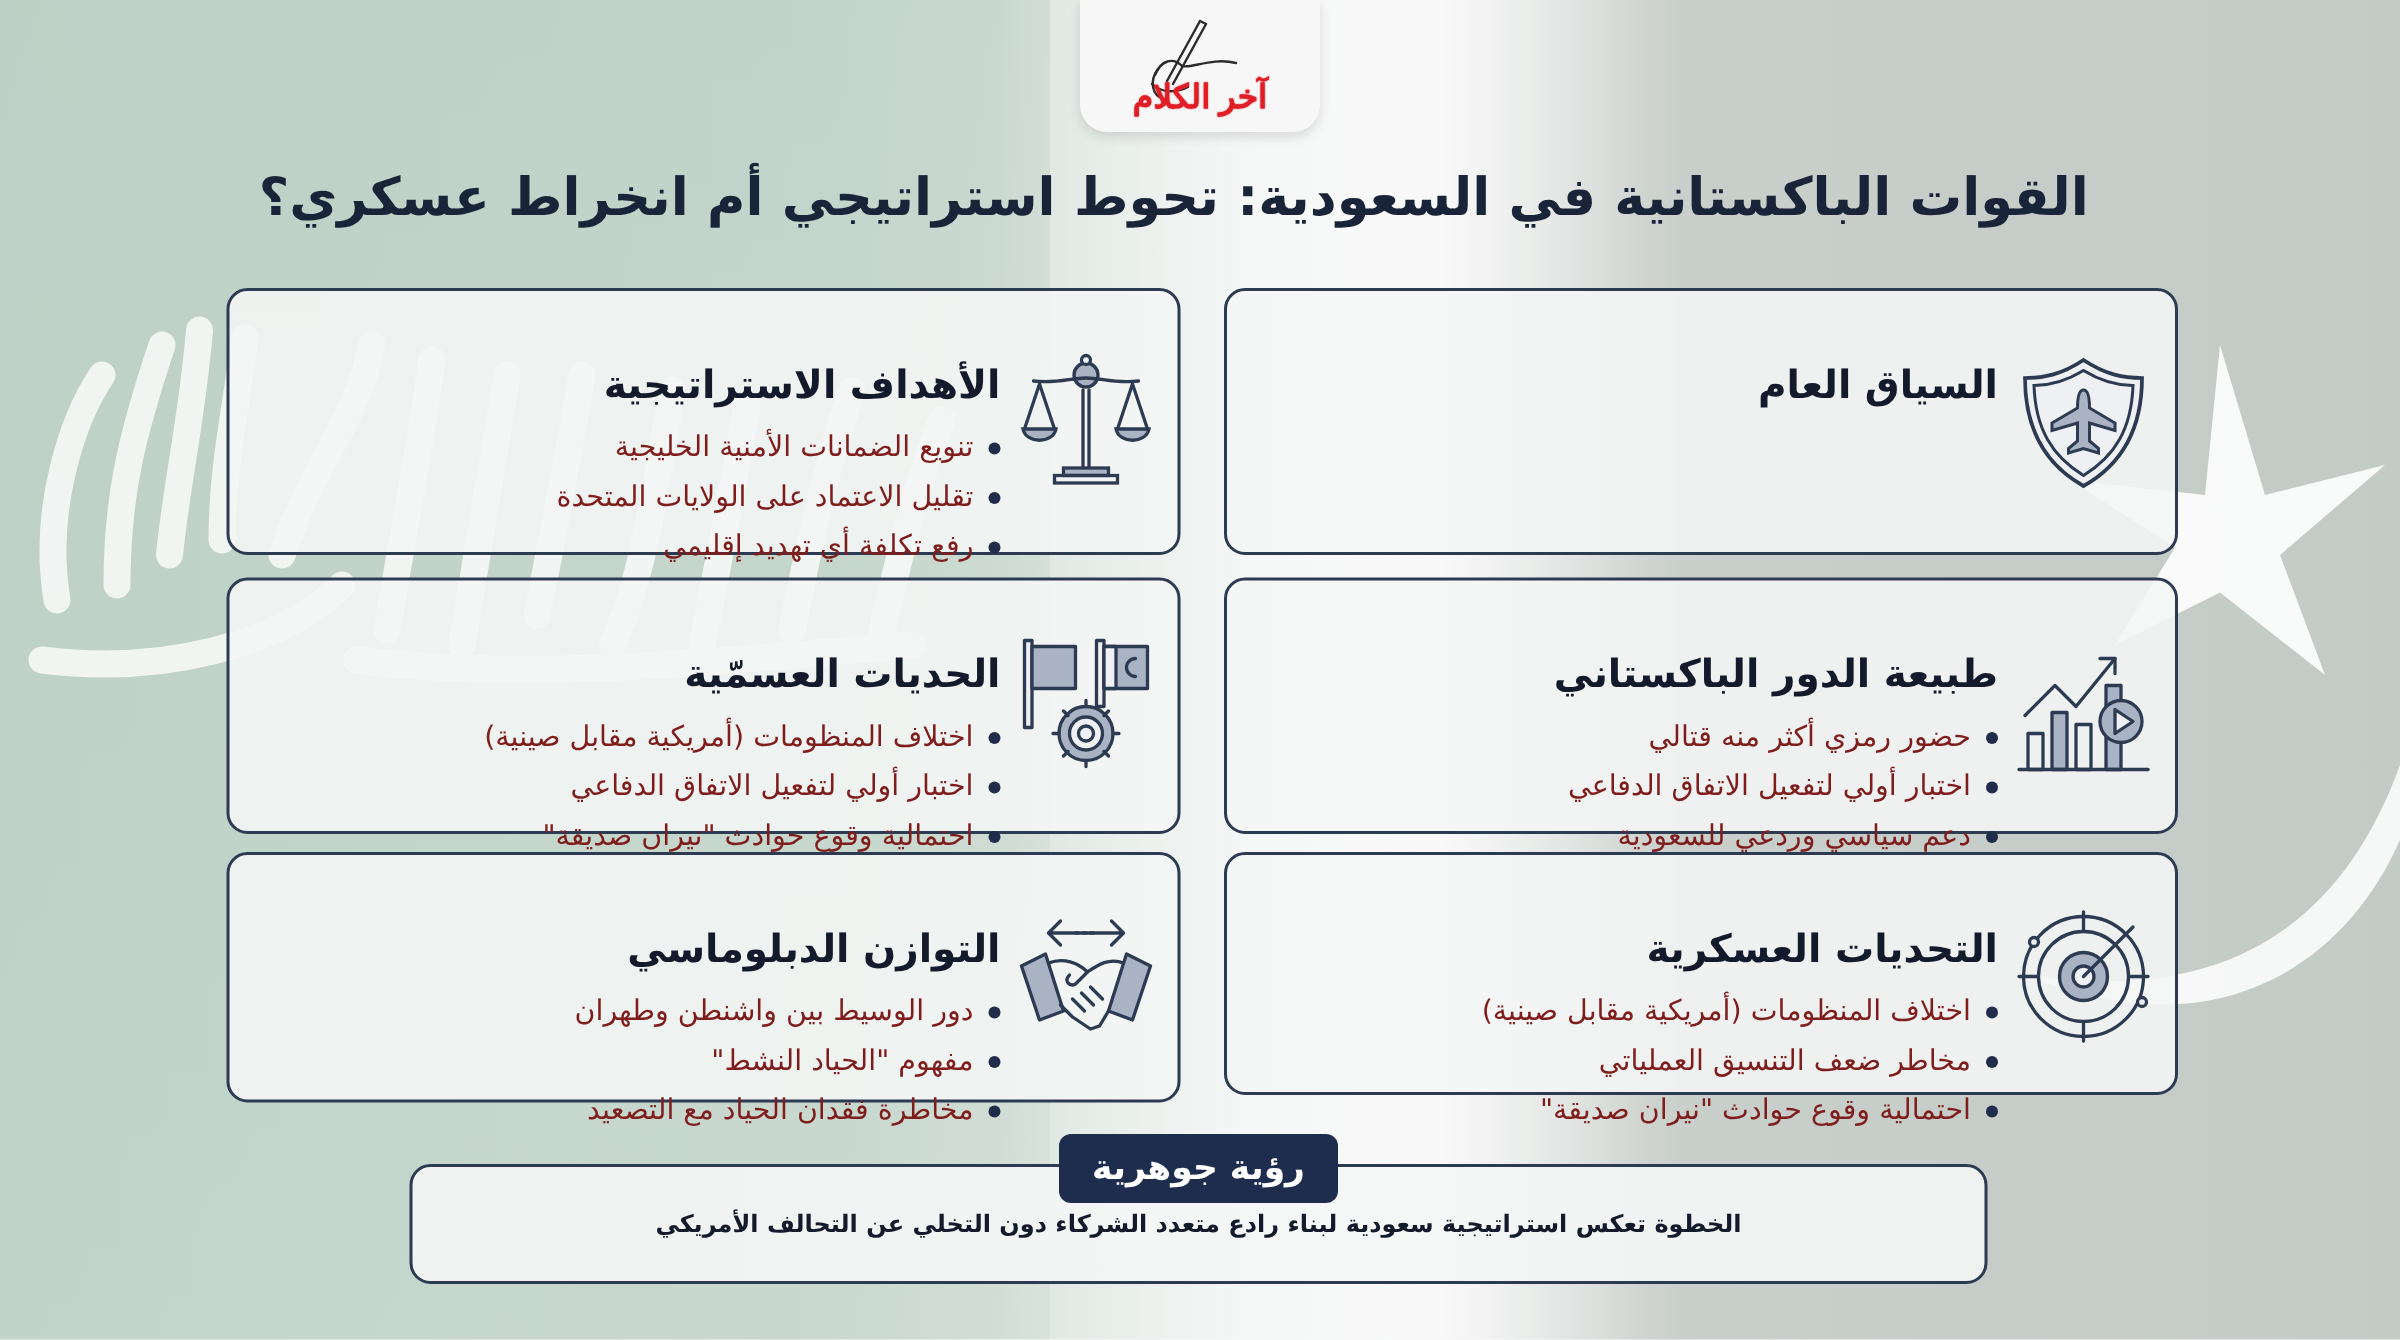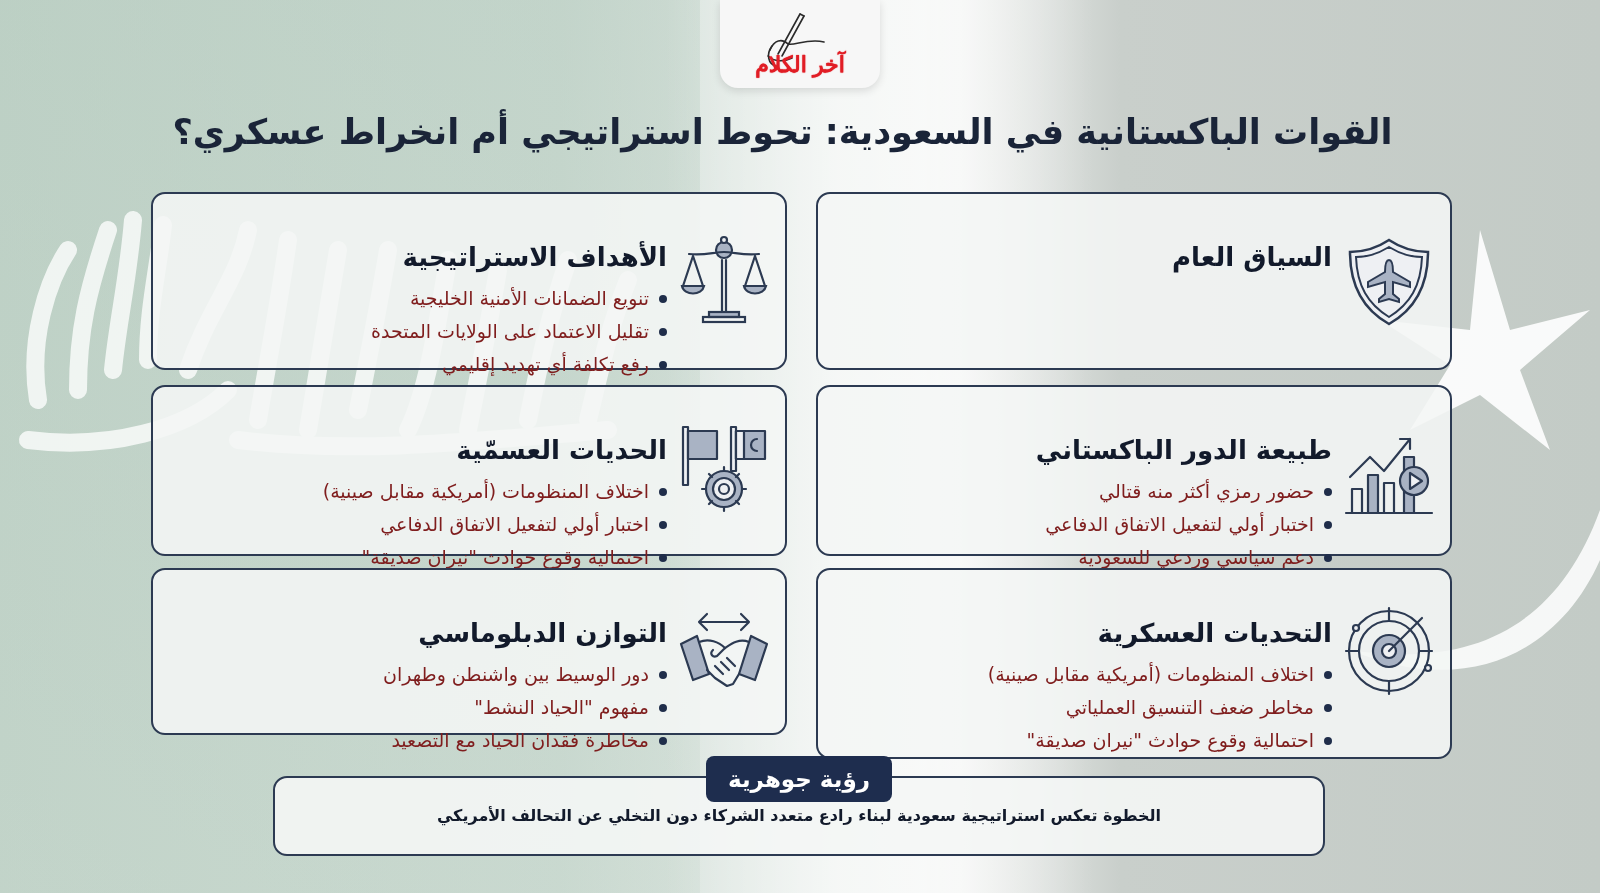--- a/index.html
+++ b/index.html
@@ -236,21 +236,21 @@
           <span>اختبار أولي لتفعيل الاتفاق الدفاعي</span>
         </li>
       <li>
           <span class="bullet"></span>
           <span>احتمالية وقوع حوادث "نيران صديقة"</span>
         </li>
     </ul>
   </div>
 </div>
 
-<div class="card" style="left:816px; top:568px; height:191px;">
+<div class="card" style="left:816px; top:568px; height:162px;">
   <svg class="card-icon" style="top:36px;" viewBox="0 0 90 90">
     <g stroke="#2c3a52" stroke-width="2.2" fill="none" stroke-linecap="round">
       <circle cx="45" cy="45" r="40"></circle>
       <circle cx="45" cy="45" r="30"></circle>
       <path d="M45 2 L 45 14 M 45 76 L 45 88 M 2 45 L 14 45 M 76 45 L 88 45"></path>
       <circle cx="45" cy="45" r="16" fill="#a9b3c4"></circle>
       <circle cx="45" cy="45" r="7" fill="#eef0f3"></circle>
       <path d="M45 45 L 78 12"></path>
       <circle cx="12" cy="22" r="3" fill="#eef0f3"></circle>
       <circle cx="84" cy="62" r="3" fill="#eef0f3"></circle>

